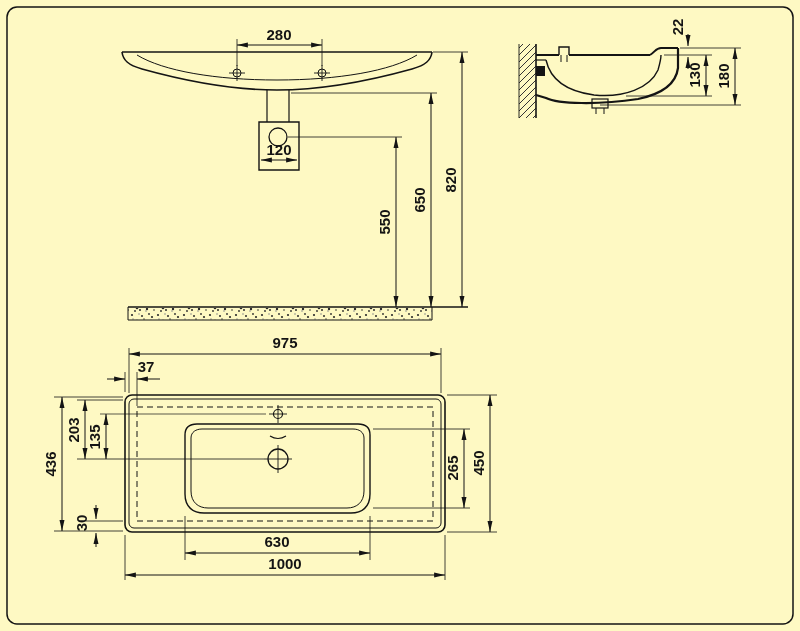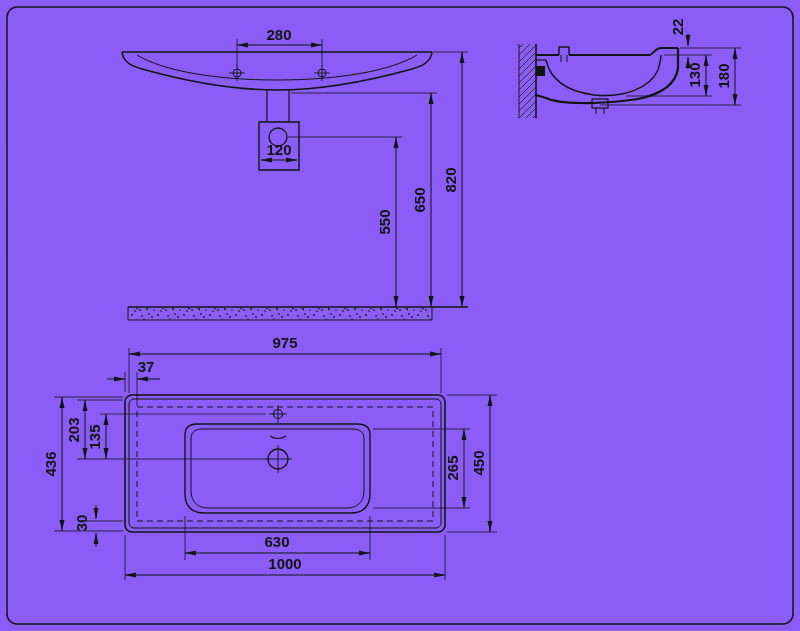--- a/index.html
+++ b/index.html
@@ -1,16 +1,16 @@
 <!DOCTYPE html>
 <html><head>
 <meta charset="utf-8">
 <style>
   html,body{margin:0;padding:0;background:#fff;}
-  .stage{position:relative;width:800px;height:631px;background:#8b5cf6;overflow:hidden;
+  .stage{position:relative;width:800px;height:631px;background:#fef9c3;overflow:hidden;
          font-family:"Liberation Sans",sans-serif;}
   svg{display:block;}
   .ln{fill:none;stroke:#141414;stroke-linecap:butt;}
   .w07{stroke-width:.7}.w08{stroke-width:.8}.w09{stroke-width:.9}.w1{stroke-width:1}
   .w12{stroke-width:1.2}.w13{stroke-width:1.3}.w14{stroke-width:1.4}
   .w16{stroke-width:1.6}.w2{stroke-width:2}.w22{stroke-width:2.2}
   .dash{stroke-dasharray:6,4;}
   text.d{font:700 15px "Liberation Sans",sans-serif;fill:#141414;stroke:none;text-anchor:middle;}
 </style>
 </head>

